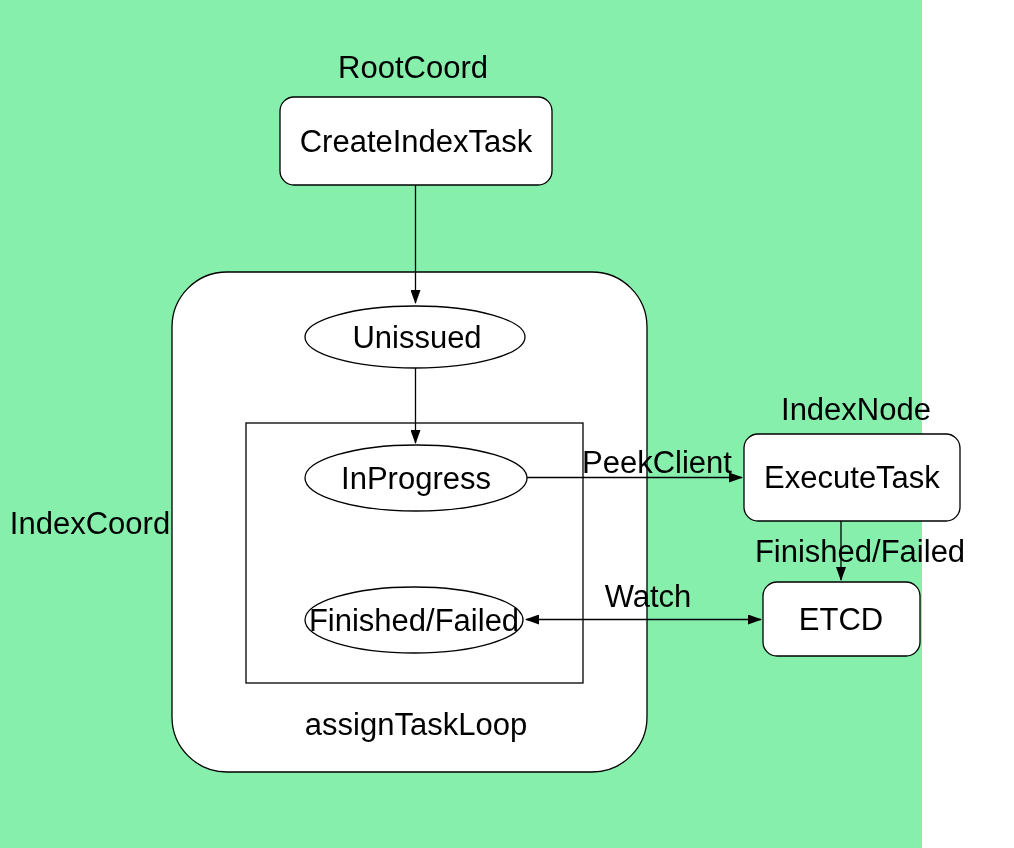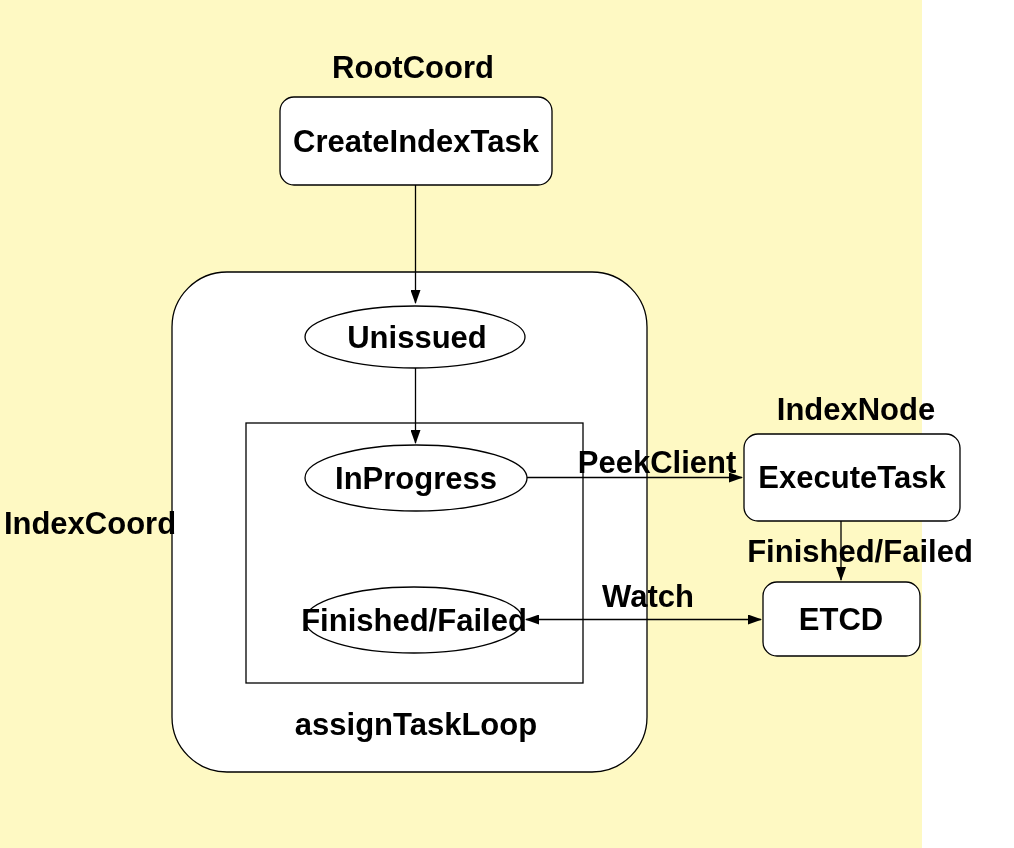--- a/index.html
+++ b/index.html
@@ -4,23 +4,22 @@
 <style>
   html, body {
     margin: 0;
     padding: 0;
     background: #ffffff;
   }
   .canvas {
     position: relative;
     width: 922px;
     height: 848px;
-    background: #fef9c3;
+    background: #86efac;
     font-family: "Liberation Sans", sans-serif;
-    font-weight: bold;
   }
   svg {
     display: block;
   }
   .shape {
     fill: #ffffff;
     stroke: #000000;
     stroke-width: 1.3;
   }
   .edge {

